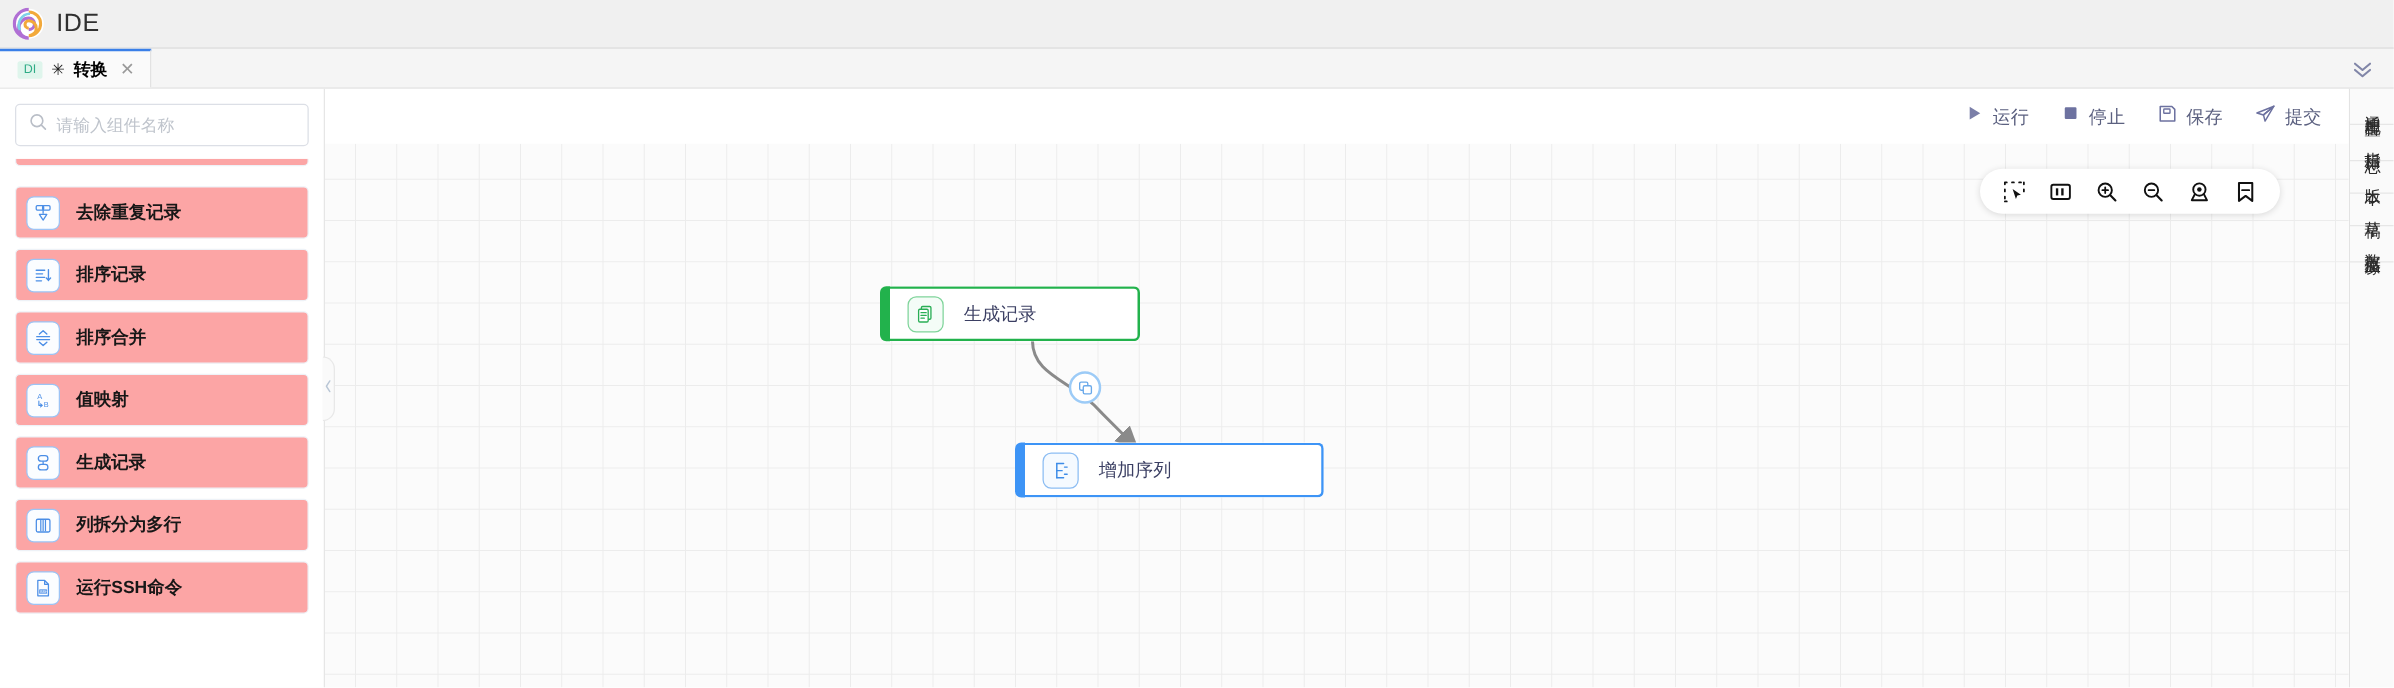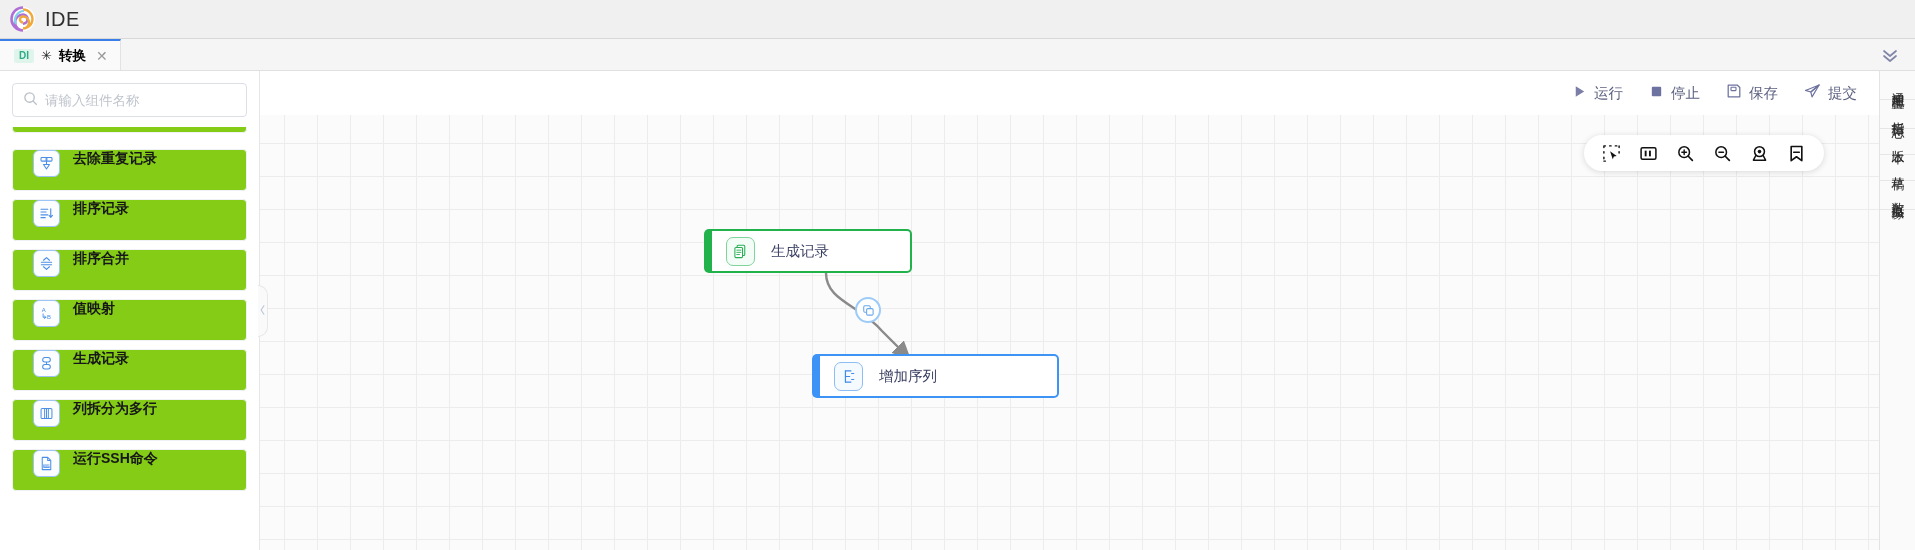--- a/index.html
+++ b/index.html
@@ -22,21 +22,21 @@
   .tabbar {
     height: 32px; background: #f5f5f5; border-bottom: 1px solid #e0e0e0;
     display: flex; align-items: stretch; flex: none; position: relative;
   }
   .tab {
     display: flex; align-items: center; gap: 7px; padding: 0 12px 0 14px;
     background: #fafafa; border-top: 2px solid #3a7fe8; border-right: 1px solid #e2e2e2;
     min-width: 118px; cursor: default;
   }
   .tab-badge {
-    background: #dff5ec; color: #2eab86; font-size: 10px; font-weight: bold;
+    background: #dff5ec; color: #2eab86; font-size: 10px; font-weight: normal;
     padding: 2px 5px; border-radius: 2px; line-height: 1; text-align: center;
   }
   .tab-dirty { font-size: 13px; color: #222; line-height: 1; }
   .tab-label { font-size: 13.5px; color: #000000; font-weight: bold; }
   .tab-close { font-size: 14px; color: #9a9a9a; margin-left: 3px; cursor: pointer; }
   .tabbar-right { margin-left: auto; display: flex; align-items: center; padding-right: 14px; }
   .chev-dbl { width: 22px; height: 22px; display: block; }
 
   
   .body { flex: 1; display: flex; min-height: 0; position: relative; }
@@ -53,22 +53,22 @@
   }
   .searchbox input {
     border: none; outline: none; font-size: 13.5px; color: #15803d; width: 100%;
     background: transparent; font-family: inherit;
   }
   .searchbox input::placeholder { color: #bfc4cc; }
   .complist { flex: 1; overflow: hidden; padding: 0 12px; position: relative; }
   .comp-partial { height: 14px; overflow: hidden; position: relative; margin-bottom: 8px; }
   .comp-partial .comp { margin: 0; transform: translateY(-36px); }
   .comp {
-    height: 42px; border-radius: 4px; background: #84cc16; border: 1px solid #eef2f7;
-    display: flex; gap: 13px; padding: 0 20px; margin-bottom: 8px;
+    height: 42px; border-radius: 4px; background: #fca5a5; border: 1px solid #eef2f7;
+    display: flex; align-items: center; gap: 13px; padding: 0 8px; margin-bottom: 8px;
     cursor: pointer;
   }
   .comp-icon {
     width: 27px; height: 27px; flex: none; border: 1.3px solid #9cc4f5;
     border-radius: 6px; background: #fbfdff; display: flex; align-items: center;
     justify-content: center; color: #4b8ee6;
   }
   .comp-label { font-size: 14px; color: #171717; font-weight: bold; }
 
   

